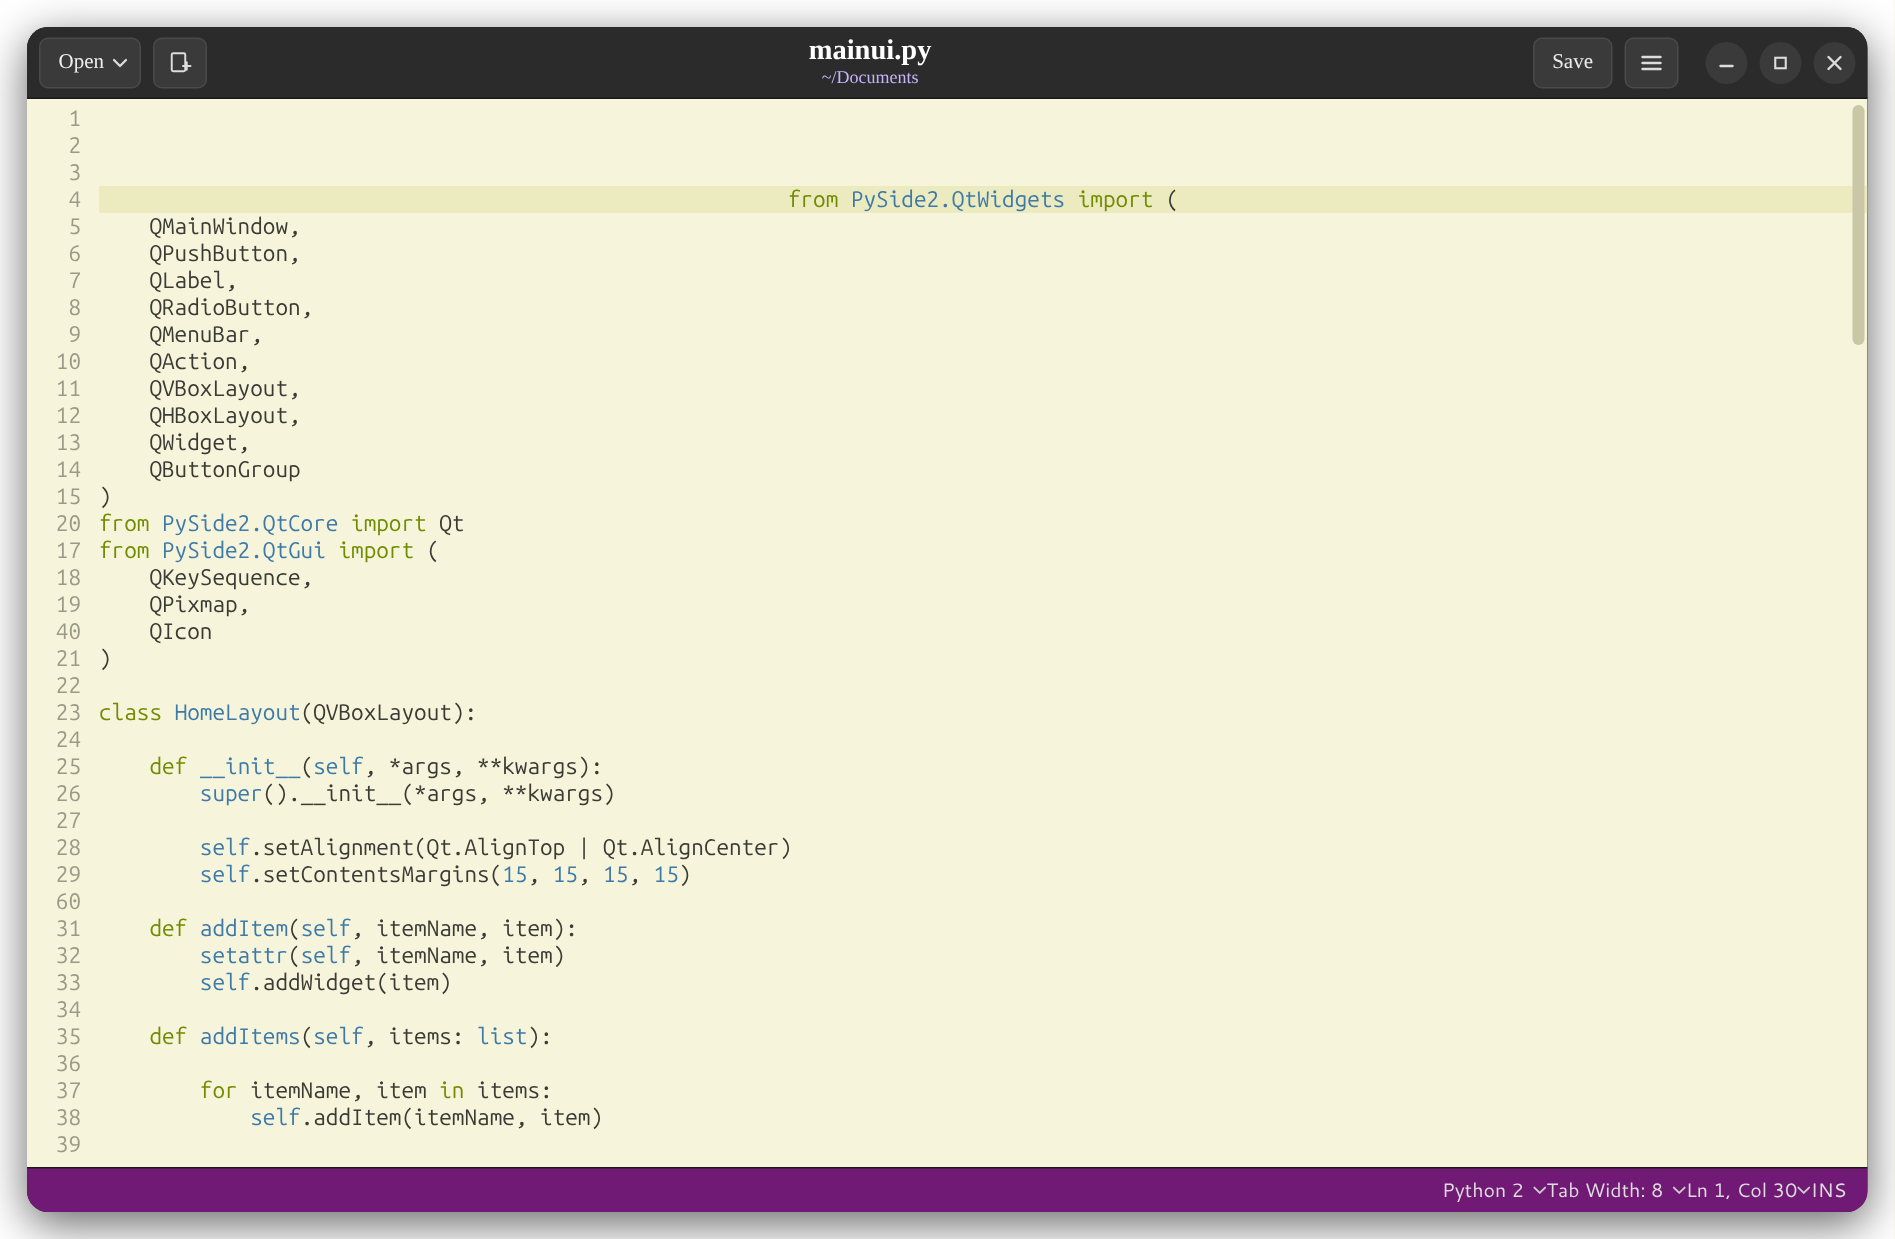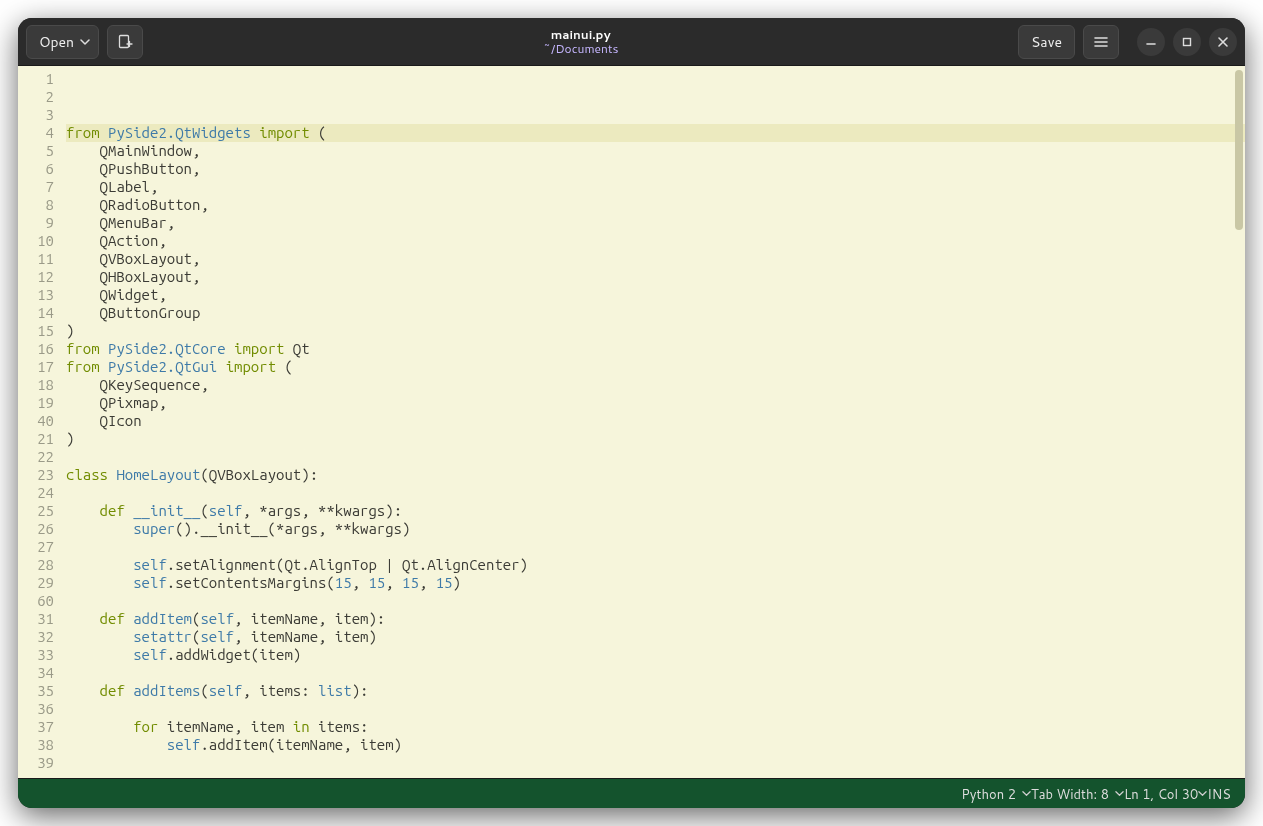--- a/index.html
+++ b/index.html
@@ -6,68 +6,68 @@
   html, body { width: 1263px; height: 826px; background: transparent; font-family: "Cantarell", "Ubuntu", sans-serif; }
   .window {
     position: absolute; top: 18px; left: 18px; width: 1227px; height: 790px;
     background: #1e1e1e; border-radius: 14px; overflow: hidden;
     box-shadow: 0 8px 30px rgba(0,0,0,0.6);
     display: flex; flex-direction: column;
   }
   
   .headerbar {
     height: 48px; background: #2b2b2b; display: flex; align-items: center;
-    padding: 0 8px; gap: 8px; border-bottom: 1px solid #1a1a1a;
+    padding: 0 8px; gap: 8px; border-bottom: 1px solid #1a1a1a; font-family: Liberation Serif, serif;
   }
   .btn {
     background: #3a3a3a; border: 1px solid #4a4a4a; color: #eee;
     border-radius: 6px; height: 34px; display: inline-flex; align-items: center;
     justify-content: center; padding: 0 12px; font-size: 14px; cursor: pointer;
     user-select: none;
   }
   .btn-open { padding-right: 8px; }
   .btn-open .chev { margin-left: 6px; }
   .icon-btn { width: 36px; padding: 0; }
   .title-block {
     flex: 1; display: flex; flex-direction: column; align-items: center;
     justify-content: center; line-height: 1.1;
   }
-  .title-block .fname { color: #fff; font-weight: 600; font-size: 12px; }
+  .title-block .fname { color: #fff; font-weight: 600; font-size: 19px; }
   .title-block .fpath { color: #c4b5fd; font-size: 12px; }
   .win-ctrl {
     width: 28px; height: 28px; border-radius: 50%; background: #3a3a3a;
     display: inline-flex; align-items: center; justify-content: center;
     color: #ddd; cursor: pointer; border: none;
   }
   .spacer-sm { width: 2px; }
   
   .editor {
     flex: 1; display: flex; background: #f6f5db;
     font-family: "Ubuntu Mono", "DejaVu Sans Mono", monospace;
     font-size: 15px; line-height: 18px; overflow: hidden; position: relative;
   }
   .gutter {
     width: 44px; text-align: right; padding: 4px 4px 0 0;
     color: #9a9a88; user-select: none; background: #f6f5db;
   }
   .gutter .ln { height: 18px; padding-right: 4px; }
   .code { flex: 1; padding: 4px 0 0 4px; color: #3b3b35; white-space: pre; position: relative; }
   .code .row { height: 18px; }
-  .row.hl { background: #eceabf; }
+  .row.hl { background: #eceabf; text-align: center; }
   .scrolltrack { position: absolute; right: 2px; top: 4px; width: 8px; height: 160px;
     background: #c9c7a5; border-radius: 4px; }
   
   .kw   { color: #718c00; }      
   .cls  { color: #3e7aa8; }      
   .self { color: #3e7aa8; }
   .num  { color: #3e7aa8; }
   .punc { color: #3b3b35; }
   
   .statusbar {
-    height: 30px; background: #14532d; color: #ddd; font-size: 13px;
+    height: 30px; background: #701a75; color: #ddd; font-size: 13px;
     display: flex; align-items: center; justify-content: flex-end;
     padding: 0 14px; border-top: 1px solid #1a1a1a;
   }
   .statusbar .sb-item { display: inline-flex; align-items: center; gap: 6px; cursor: pointer; }
   .statusbar .sb-item.noptr { cursor: default; }
   svg { display: block; }
 </style>
 </head>
 <body>
 
@@ -140,21 +140,21 @@
         <div class="ln">6</div>
         <div class="ln">7</div>
         <div class="ln">8</div>
         <div class="ln">9</div>
         <div class="ln">10</div>
         <div class="ln">11</div>
         <div class="ln">12</div>
         <div class="ln">13</div>
         <div class="ln">14</div>
         <div class="ln">15</div>
-        <div class="ln">16</div>
+        <div class="ln">20</div>
         <div class="ln">17</div>
         <div class="ln">18</div>
         <div class="ln">19</div>
         <div class="ln">40</div>
         <div class="ln">21</div>
         <div class="ln">22</div>
         <div class="ln">23</div>
         <div class="ln">24</div>
         <div class="ln">25</div>
         <div class="ln">26</div>

